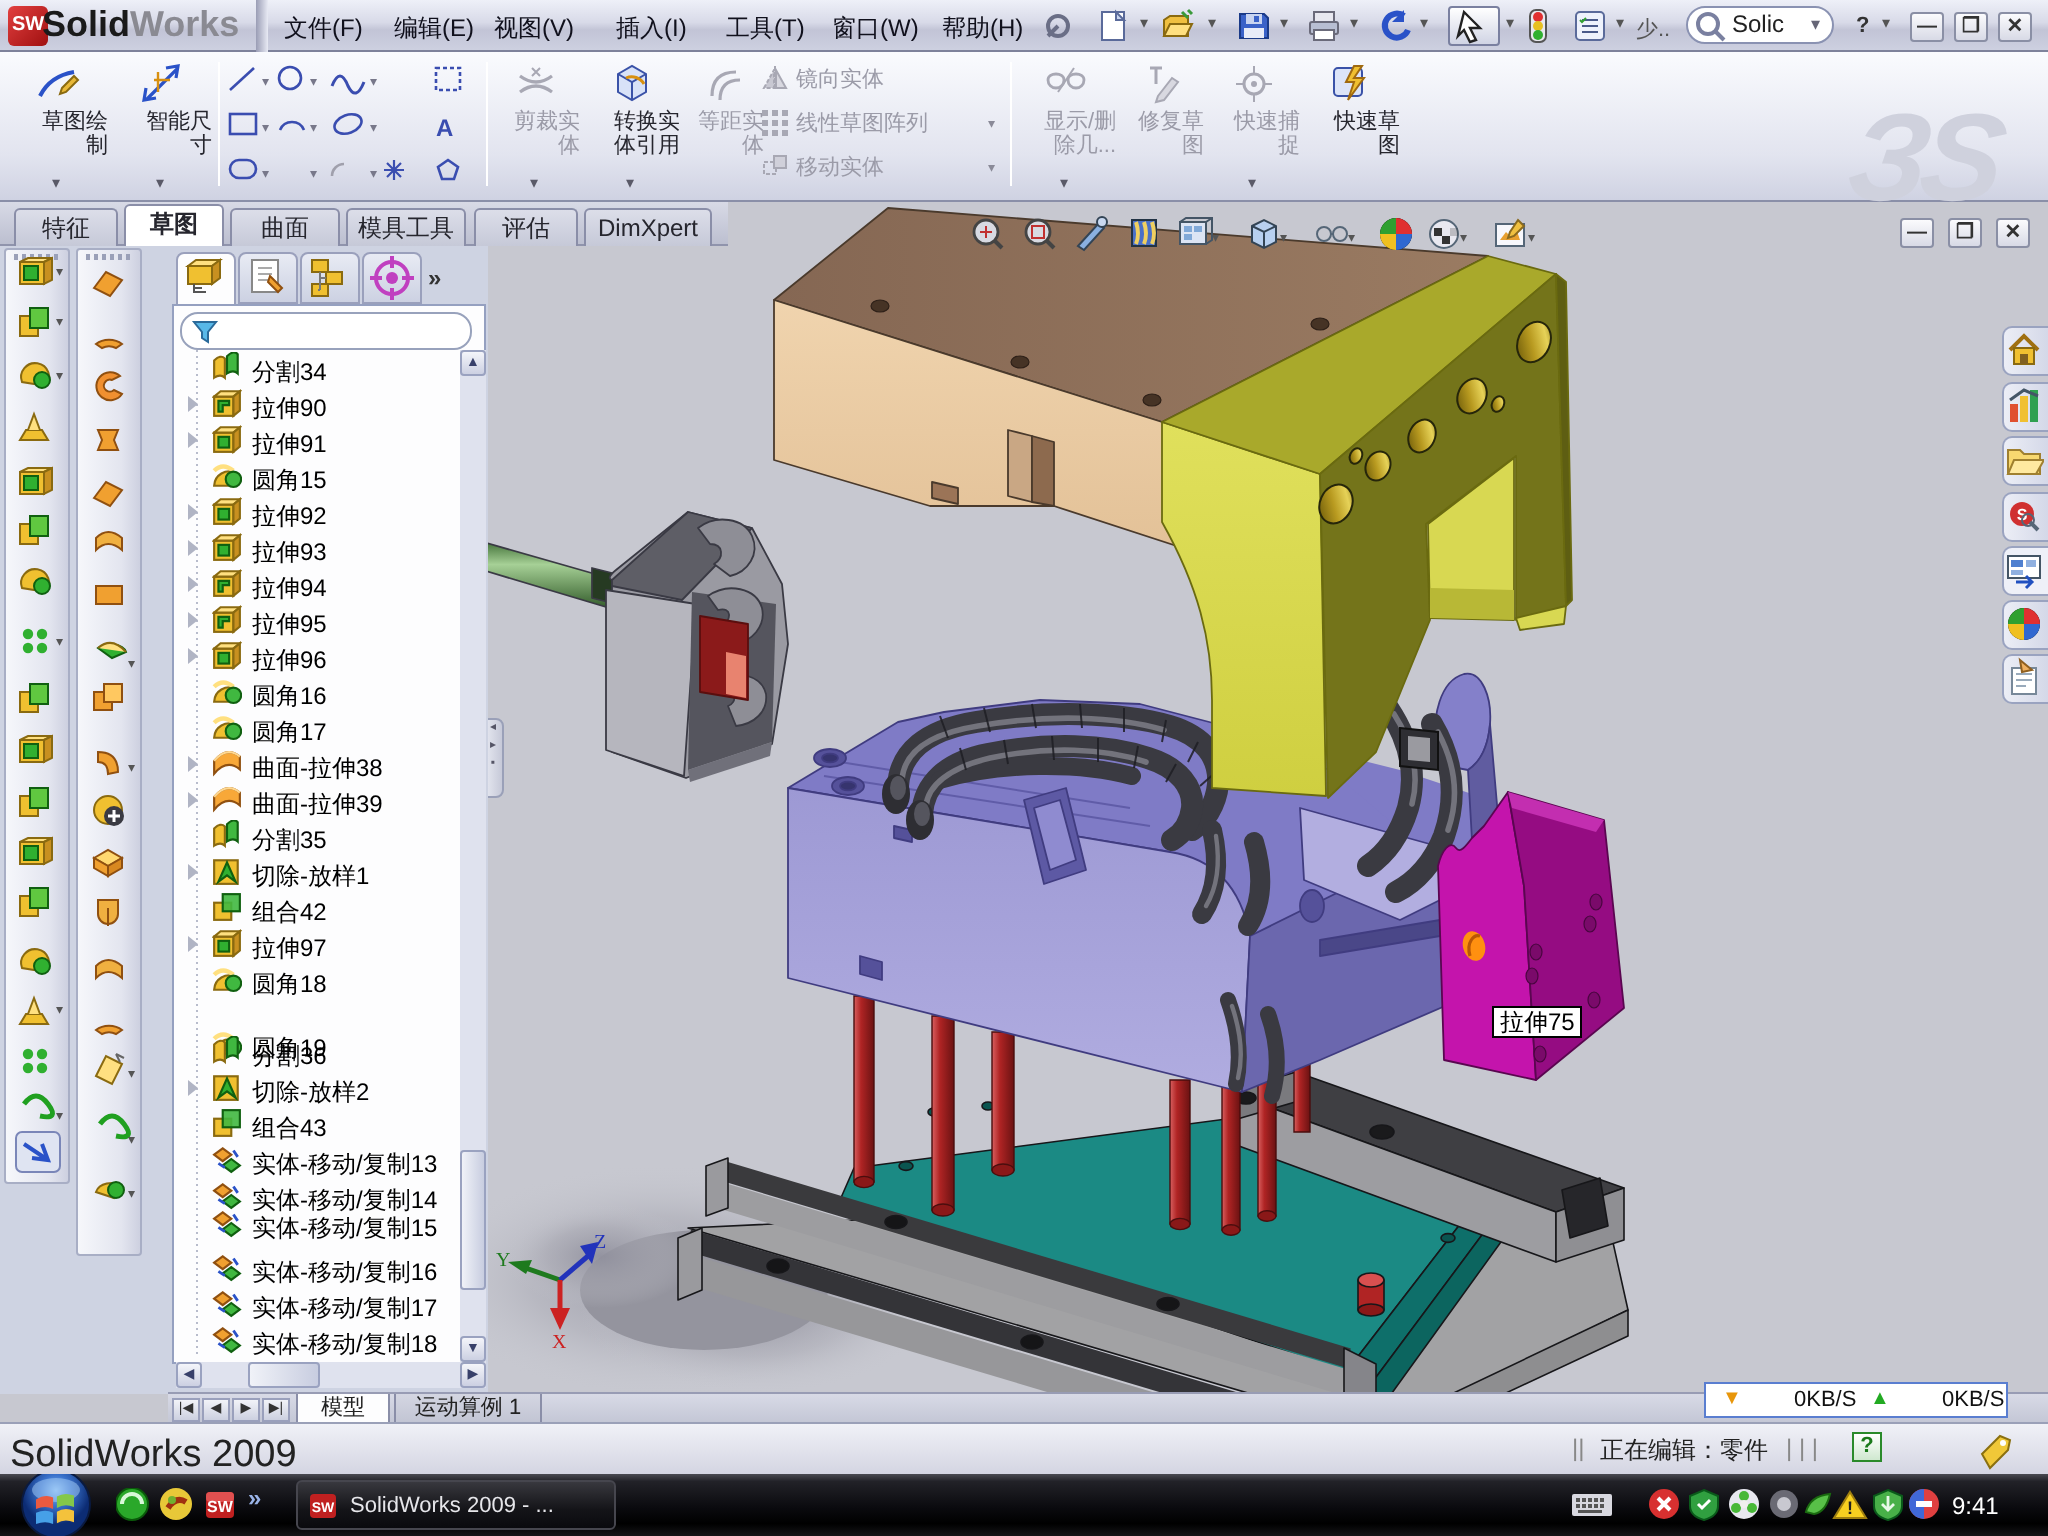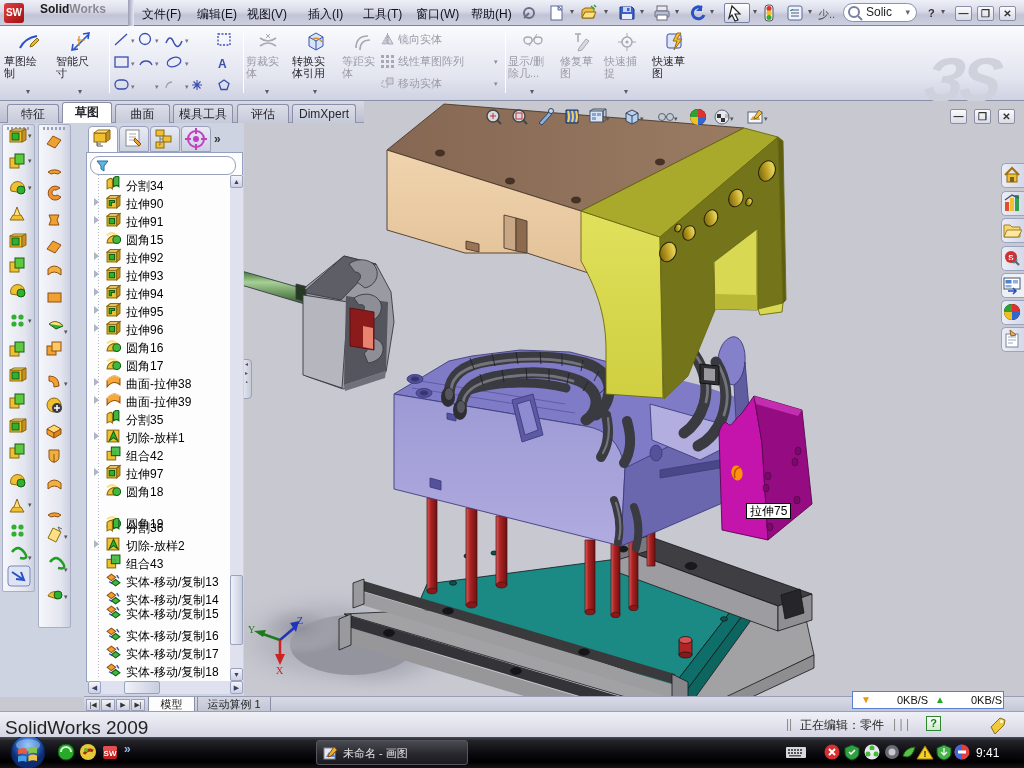--- a/index.html
+++ b/index.html
@@ -1,28 +1,28 @@
 <!DOCTYPE html>
 <html><head><meta charset="utf-8"><style>
 *{margin:0;padding:0;box-sizing:border-box}
 html,body{width:1024px;height:768px;overflow:hidden}
 body{font-family:"Liberation Sans",sans-serif;position:relative;background:#c7c8d0}
 .abs{position:absolute}
 #titlebar{left:0;top:0;width:1024px;height:26px;background:linear-gradient(#eef0f8 0%,#d8dae8 45%,#c2c4d6 60%,#cdd0e0 100%);border-bottom:1px solid #7e829b}
 #titlebar .menu{position:absolute;top:6px;font-size:12px;color:#10101c}
 .logocube{position:absolute;left:4px;top:3px;width:20px;height:20px;background:linear-gradient(135deg,#e24040,#a01010);border-radius:3px;color:#fff;font-weight:bold;font-size:10px;text-align:center;line-height:20px}
-.logotxt{position:absolute;left:40px;top:2px;font-size:12px;font-weight:bold;color:#1a1a1a;letter-spacing:0}
+.logotxt{position:absolute;left:21px;top:2px;font-size:18px;font-weight:bold;color:#1a1a1a;letter-spacing:0}
 .logotxt span{color:#8a8a92}
 #vsep1{left:128px;top:0;width:6px;height:26px;background:linear-gradient(90deg,#9a9db5,#e8eaf4)}
 .ticon{position:absolute;top:4px;width:18px;height:18px}
 .tbtn{position:absolute;top:7px;font-size:11px;color:#555}
 #searchbox{left:843px;top:3px;width:74px;height:19px;background:#fff;border:1px solid #8a92b2;border-radius:10px;font-size:12px;color:#222;line-height:17px;padding-left:22px}
 .winbtn{position:absolute;top:6px;width:17px;height:15px;background:linear-gradient(#fbfbfd,#d8dae6);border:1px solid #8a8fa5;border-radius:2px;font-size:10px;line-height:13px;text-align:center;color:#333;font-weight:bold}
 #cmdbar{left:0;top:26px;width:1024px;height:75px;background:linear-gradient(#fafbfe,#e2e4ef 70%,#cfd2e2);border-bottom:1px solid #8a8fa8}
-.cbtn{position:absolute;text-align:left;font-size:11px;line-height:12px;color:#26262e}
+.cbtn{position:absolute;text-align:right;font-size:11px;line-height:12px;color:#26262e}
 .cbtn.gray{color:#9b9ba8}
 .cbtn .ci{display:block;margin:0 auto 1px auto}
 .carr{position:absolute;font-size:8px;color:#5a5a68}
 .csep{position:absolute;top:5px;width:1px;height:62px;background:#b0b3c6;border-right:1px solid #fff}
 .garr{position:absolute;font-size:7px;color:#8a8a98}
 .rowbtn{position:absolute;font-size:11px;color:#9b9ba8;white-space:nowrap}
 #watermark{left:925px;top:18px;font-size:62px;font-weight:bold;font-style:italic;color:#cfd1dd;font-family:"Liberation Sans",sans-serif;transform:skewX(-8deg);letter-spacing:-4px}
 #tabrow{left:0;top:101px;width:364px;height:22px;background:linear-gradient(#d8dae6,#bcbfd0);border-bottom:1px solid #9094ac;z-index:6}
 .tab{position:absolute;top:3px;height:19px;background:linear-gradient(#dcdee9,#c6c9d8);border:1px solid #8a8ea8;border-bottom:none;border-radius:3px 3px 0 0;font-size:12px;color:#26262e;text-align:center;line-height:18px}
 .tab.active{background:#fff;top:1px;height:21px;font-weight:bold}
@@ -1016,27 +1016,26 @@
       <circle cx="8" cy="8" r="8" fill="#e8c838"></circle>
       <path d="M4 10 q4-6 9-3" stroke="#a03010" stroke-width="3" fill="none"></path>
       <circle cx="6" cy="6" r="2" fill="#70b030"></circle>
     </svg>
  <svg class="abs" style="left:102px;top:7px" width="17" height="17">
       <rect x="1" y="2" width="14" height="13" rx="2" fill="#c02020"></rect>
       <rect x="1" y="2" width="14" height="5" rx="2" fill="#e05050"></rect>
       <text x="8" y="12" font-size="8" fill="#fff" text-anchor="middle" font-weight="bold">SW</text>
     </svg>
  <div class="abs" style="left:124px;top:5px;color:#9ab4e8;font-size:12px;font-weight:bold">»</div>
- <div class="taskbtn" style="left:316px;width:152px;background:linear-gradient(#4a4a52,#26262c 60%,#1a1a20);border:1px solid #55555e">
+ <div class="taskbtn" style="left:148px;width:160px;background:linear-gradient(#38383e,#141418 60%,#0a0a0e);border:1px solid #46464e">
   <svg style="position:absolute;left:5px;top:4px" width="16" height="16">
-        <rect x="2" y="3" width="11" height="11" fill="#e8e8f0" stroke="#888"></rect>
-        <path d="M4 12 l3-5 2 3 2-4 2 6z" fill="#4a8ae0"></path>
-        <path d="M12 2 l3 3 -6 6 -3 1 1-3z" fill="#e8b030" stroke="#905010"></path>
+        <rect x="1" y="2" width="13" height="12" rx="2" fill="#c02020"></rect>
+        <text x="7.5" y="11" font-size="7" fill="#fff" text-anchor="middle" font-weight="bold">SW</text>
       </svg>
-  <span style="margin-left:26px">未命名 - 画图</span></div>
+  <span style="margin-left:26px">SolidWorks 2009 - ...</span></div>
  <svg class="abs" style="left:786px;top:10px" width="20" height="12">
       <rect x="0" y="0" width="20" height="11" rx="1" fill="#d8d8e0"></rect>
       <g fill="#555">
         <rect x="2" y="2" width="2" height="2"></rect>
         <rect x="5" y="2" width="2" height="2"></rect>
         <rect x="8" y="2" width="2" height="2"></rect>
         <rect x="11" y="2" width="2" height="2"></rect>
         <rect x="14" y="2" width="2" height="2"></rect>
         <rect x="2" y="5" width="2" height="2"></rect>
         <rect x="5" y="5" width="2" height="2"></rect>

